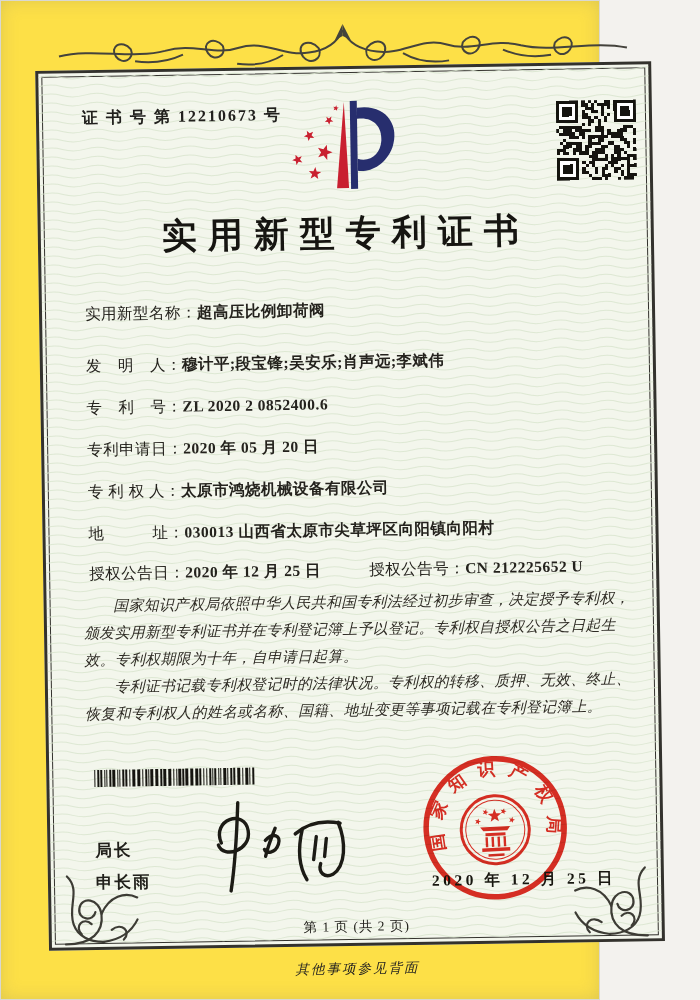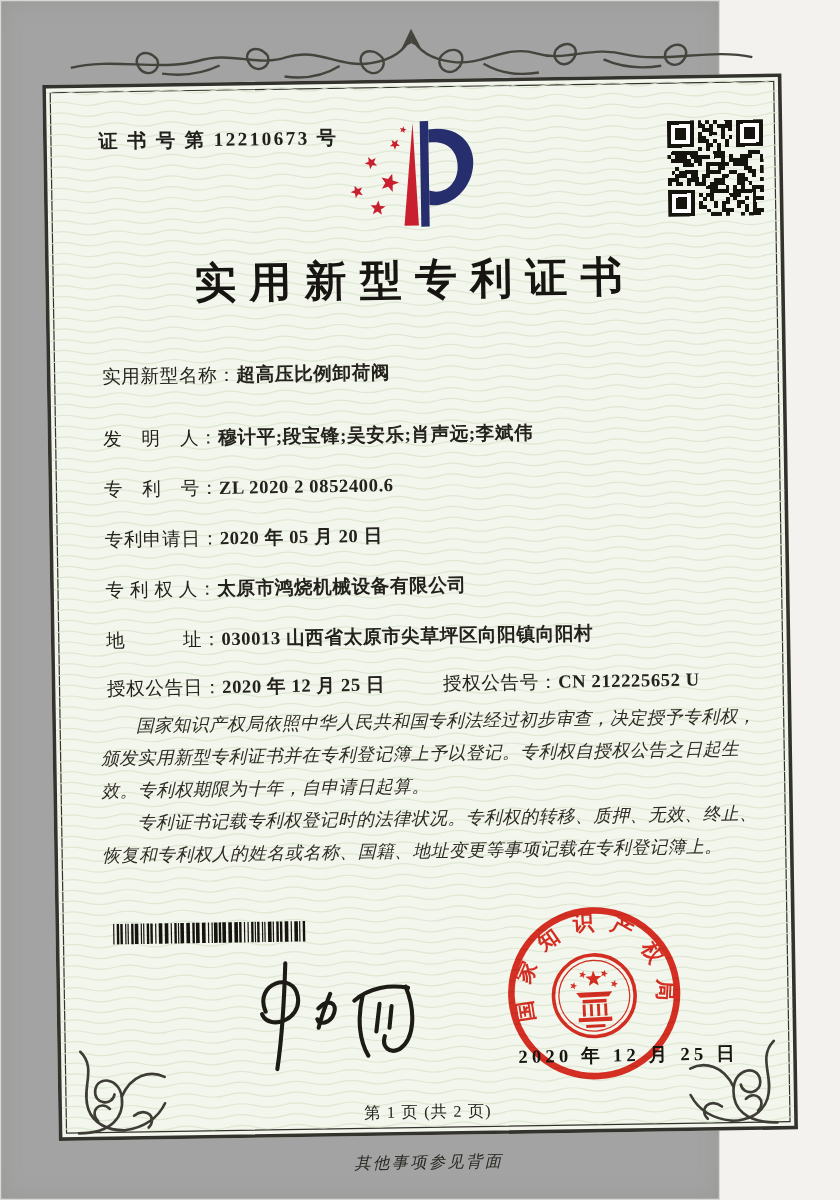--- a/index.html
+++ b/index.html
@@ -1,17 +1,17 @@
 <!DOCTYPE html>
 <html><head>
 <meta charset="utf-8">
 <style>
   html,body{margin:0;padding:0;width:700px;height:1000px;overflow:hidden;
     background:#f3f2ee;font-family:"Liberation Serif","DejaVu Serif",serif;}
-  .photo{position:relative;width:600px;height:1000px;background:#a3a3a3;
+  .photo{position:relative;width:600px;height:1000px;background:#fde047;
     box-shadow:inset 0 0 0 1px #d9d8d2, inset 0 0 18px rgba(120,120,110,.25);}
   .certificate{position:absolute;left:0;top:0;width:700px;height:1000px;
     transform:rotate(-0.9deg);transform-origin:50% 50%;}
   .frame{position:absolute;left:42px;top:66px;width:616px;height:880px;
     border:3px solid #33322d;box-sizing:border-box;background:#f3f6ec;}
   .frame-inner{position:absolute;left:3px;top:3px;right:3px;bottom:3px;
     border:1px solid #33322d;}
   .waves{position:absolute;left:45px;top:69px;width:610px;height:874px;pointer-events:none;}
   .cert-no{position:absolute;left:88px;top:104px;font-size:16px;letter-spacing:2px;
     color:#21201d;font-weight:600;}
@@ -519,20 +519,24 @@
         <i style="width: 1px; margin-right: 2px;"></i>
         <i style="width: 2px; margin-right: 1px;"></i>
         <i style="width: 2px; margin-right: 2px;"></i>
         <i style="width: 3px; margin-right: 2px;"></i>
         <i style="width: 1px; margin-right: 2px;"></i>
         <i style="width: 3px; margin-right: 1px;"></i>
         <i style="width: 1px; margin-right: 2px;"></i>
         <i style="width: 2px; margin-right: 1px;"></i>
       </div>
 
+  <div class="director">
+    <div>局长</div>
+    <div class="name">申长雨</div>
+  </div>
 
   <svg class="signature" viewBox="0 0 185 105" id="sigSvg">
         <path d="M28,48 C18,24 52,14 55,36 C58,56 30,64 25,50" fill="none" stroke="#1c1b15" stroke-width="3.4" stroke-linecap="round"></path>
         <path d="M45,8 C44,30 42,66 37,96" fill="none" stroke="#1c1b15" stroke-width="3.4" stroke-linecap="round"></path>
         <path d="M82,34 C77,46 74,54 72,62" fill="none" stroke="#1c1b15" stroke-width="3.4" stroke-linecap="round"></path>
         <path d="M72,46 C80,38 88,41 85,50 C82,59 72,60 71,55" fill="none" stroke="#1c1b15" stroke-width="3.4" stroke-linecap="round"></path>
         <path d="M102,40 C115,29 132,27 147,30" fill="none" stroke="#1c1b15" stroke-width="3.4" stroke-linecap="round"></path>
         <path d="M109,36 C104,56 106,74 113,86" fill="none" stroke="#1c1b15" stroke-width="3.4" stroke-linecap="round"></path>
         <path d="M145,29 C153,49 152,73 139,81 C131,85 124,79 127,70" fill="none" stroke="#1c1b15" stroke-width="3.4" stroke-linecap="round"></path>
         <path d="M123,43 L120,66" fill="none" stroke="#1c1b15" stroke-width="3.4" stroke-linecap="round"></path>

